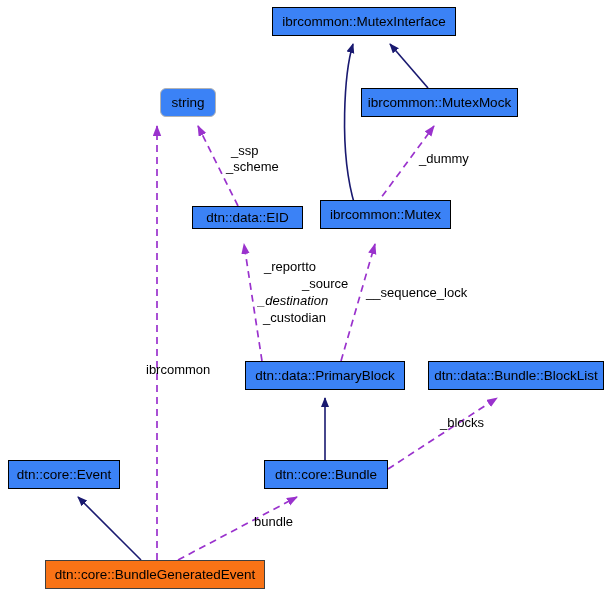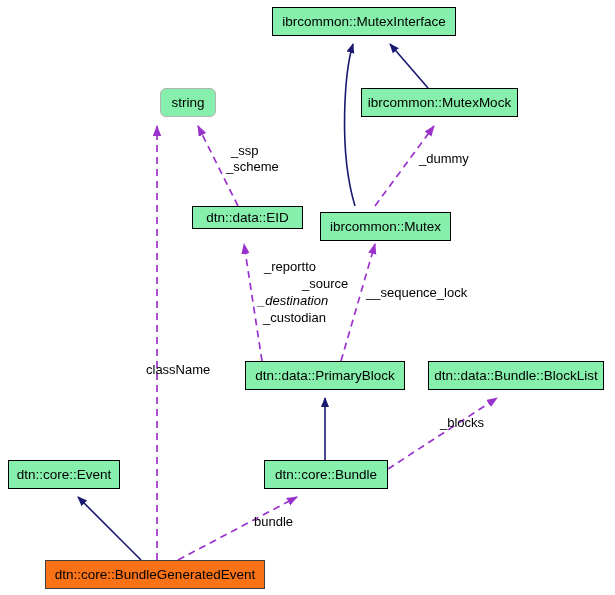--- a/index.html
+++ b/index.html
@@ -21,21 +21,21 @@
     position: absolute;
     left: 0;
     top: 0;
     width: 615px;
     height: 595px;
   }
   .node {
     position: absolute;
     box-sizing: border-box;
     border: 1px solid #000000;
-    background: #86efac;
+    background: #3b82f6;
     color: #000000;
     font-size: 13.5px;
     line-height: 1;
     display: flex;
     align-items: center;
     justify-content: center;
     white-space: nowrap;
     z-index: 3;
   }
   .node.highlight {
@@ -102,21 +102,21 @@
   </div>
 
   <div class="node faint" style="left:160px; top:88px; width:56px; height:29px;">
     <span>string</span>
   </div>
 
   <div class="node" style="left:192px; top:206px; width:111px; height:23px;">
     <span>dtn::data::EID</span>
   </div>
 
-  <div class="node" style="left:320px; top:212px; width:131px; height:29px;align-items:center;">
+  <div class="node" style="left:320px; top:200px; width:131px; height:29px;align-items:center;">
     <span>ibrcommon::Mutex</span>
   </div>
 
   <div class="node" style="left:245px; top:361px; width:160px; height:29px;">
     <span>dtn::data::PrimaryBlock</span>
   </div>
 
   <div class="node" style="left:8px; top:460px; width:112px; height:29px;">
     <span>dtn::core::Event</span>
   </div>
@@ -142,19 +142,19 @@
   <div class="edge-label" style="left:264px; top:259px;">_reportto</div>
 
   <div class="edge-label" style="left:268px; top:276px;margin-left:34px;">_source</div>
 
   <div class="edge-label" style="left:258px; top:293px;font-style:italic;">_destination</div>
 
   <div class="edge-label" style="left:263px; top:310px;">_custodian</div>
 
   <div class="edge-label" style="left:366px; top:285px;text-align:center;">__sequence_lock</div>
 
-  <div class="edge-label" style="left:146px; top:362px;">className</div>
+  <div class="edge-label" style="left:146px; top:362px;">ibrcommon</div>
 
   <div class="edge-label" style="left:440px; top:415px;">_blocks</div>
 
   <div class="edge-label" style="left:254px; top:514px;">bundle</div>
 
 </div>
 
 </body></html>

